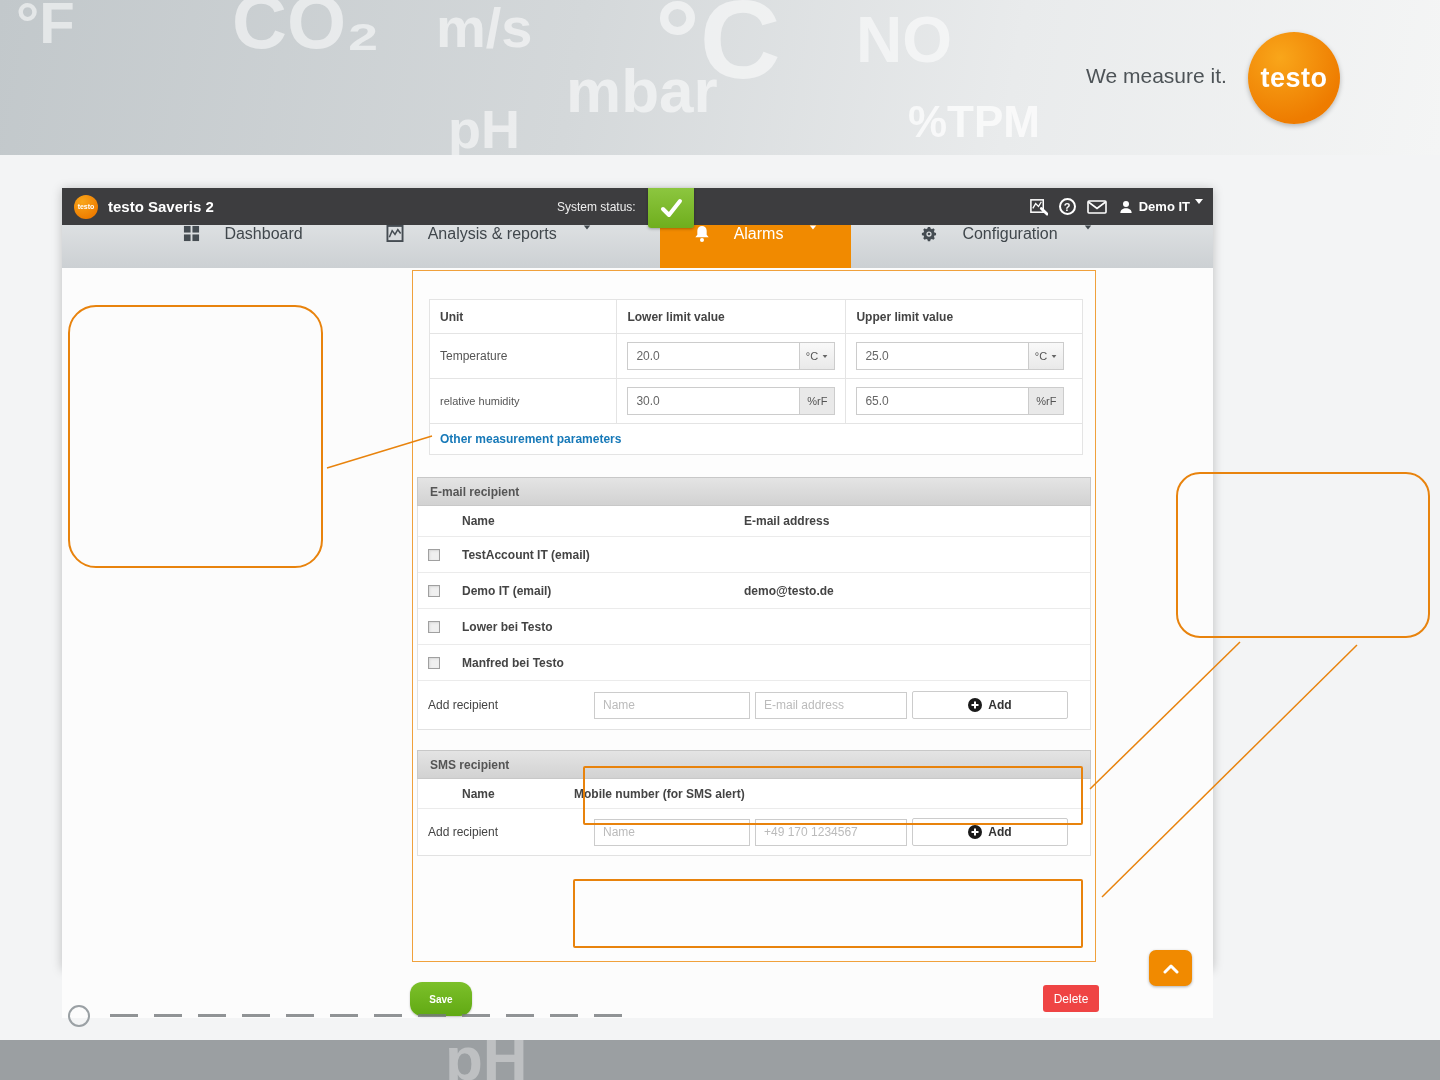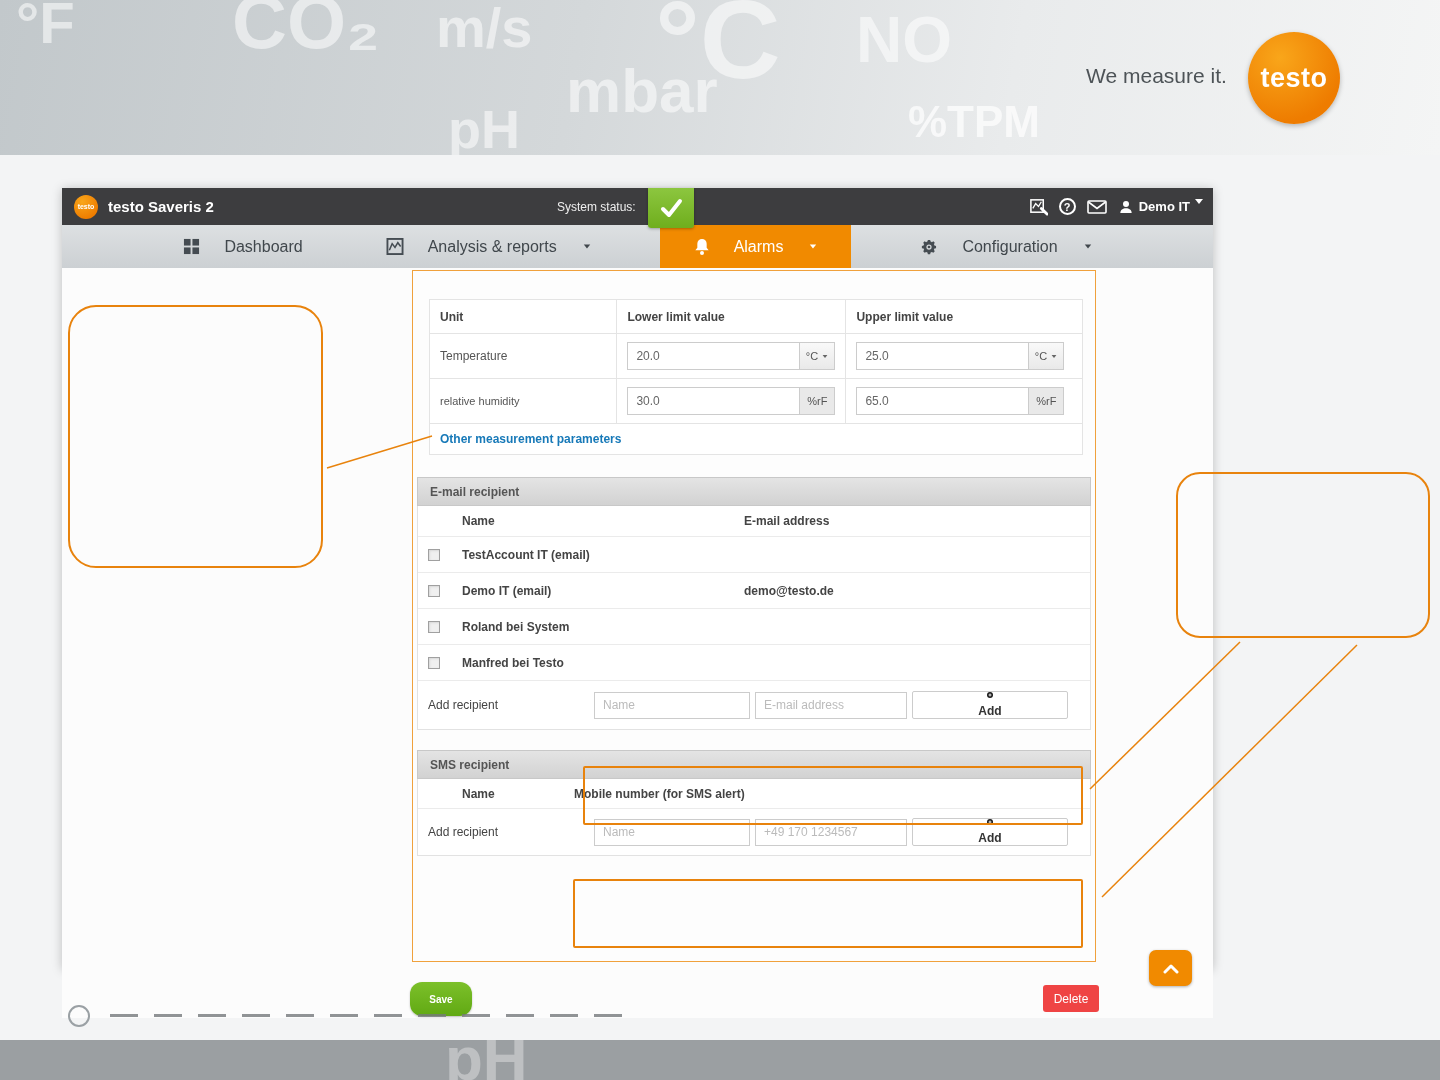--- a/index.html
+++ b/index.html
@@ -67,21 +67,21 @@
   .user-menu { display:flex; gap:5px; cursor:pointer; }
   .user-name { font-size:13px; font-weight:bold; color:#fff; }
   .caret { width:0; height:0; border-left:4px solid transparent; border-right:4px solid transparent; border-top:5px solid currentColor; display:inline-block; }
 
   
   .navbar {
     height:43px; background: linear-gradient(#dde0e2,#ccd0d3);
     display:flex; justify-content:center; gap:55px;
     font-size:16px; color:#40474c;
   }
-  .nav-item { display:flex; align-items:center; gap:24px; padding:0 14px; cursor:pointer; white-space:nowrap; }
+  .nav-item { display:flex; align-items:flex-start; gap:24px; padding:0 14px; cursor:pointer; white-space:nowrap; }
   .nav-item .caret { border-top-color:#40474c; margin-left:2px; transform:scale(0.8); }
   .nav-item.active { background:#f18a00; color:#fff; padding:0 34px; }
   .nav-item.active .caret { border-top-color:#fff; }
 
   
   .content { position:relative; height:750px; background:#fcfcfc; }
   .form-box {
     position:absolute; left:350px; top:2px; width:684px; height:692px;
     border:1px solid #f0a13c; background:#fdfdfd; overflow:hidden;
   }
@@ -129,21 +129,21 @@
   .add-label { margin-left:10px; width:166px; color:#444; }
   .add-row input {
     height:27px; border:1px solid #ccc; padding:0 8px; font-size:12px; color:#555;
     font-family:"Liberation Sans",sans-serif; margin-right:5px;
   }
   .add-row input::placeholder { color:#bbb; }
   .in-name { width:156px; } .in-mail { width:152px; } .in-phone { width:152px; }
   .add-btn {
     width:156px; height:28px; background:#fff; border:1px solid #ccc; border-radius:2px;
     display:flex; align-items:center; justify-content:center; gap:6px;
-    font-size:12px; font-weight:bold; color:#333; cursor:pointer; font-family:"Liberation Sans",sans-serif;flex-direction:column;
+    font-size:12px; font-weight:bold; color:#333; cursor:pointer; font-family:"Liberation Sans",sans-serif;
   }
   .sms-head { display:flex; align-items:center; height:30px; border-bottom:1px solid #ebebeb; font-size:12px; font-weight:bold; color:#444; }
   .sms-name-h { margin-left:44px; width:112px; }
   .sms-add { height:46px; }
 
   .save-btn {
     position:absolute; left:348px; top:714px; width:62px; height:34px;
     background:linear-gradient(#7cc02a,#61a913); color:#fff; font-size:10px;
     border:none; border-radius:12px; cursor:pointer; box-shadow:0 1px 2px rgba(0,0,0,0.25);
     font-family:"Liberation Sans",sans-serif;
@@ -347,21 +347,21 @@
             <span class="cb-cell">
                 <span class="cb"></span>
               </span>
             <span class="name-cell">Demo IT (email)</span>
             <span class="mail-cell">demo@testo.de</span>
           </div>
           <div class="r-row">
             <span class="cb-cell">
                 <span class="cb"></span>
               </span>
-            <span class="name-cell">Roland bei System</span>
+            <span class="name-cell">Lower bei Testo</span>
             <span class="mail-cell"></span>
           </div>
           <div class="r-row">
             <span class="cb-cell">
                 <span class="cb"></span>
               </span>
             <span class="name-cell">Manfred bei Testo</span>
             <span class="mail-cell"></span>
           </div>
           <div class="add-row">

